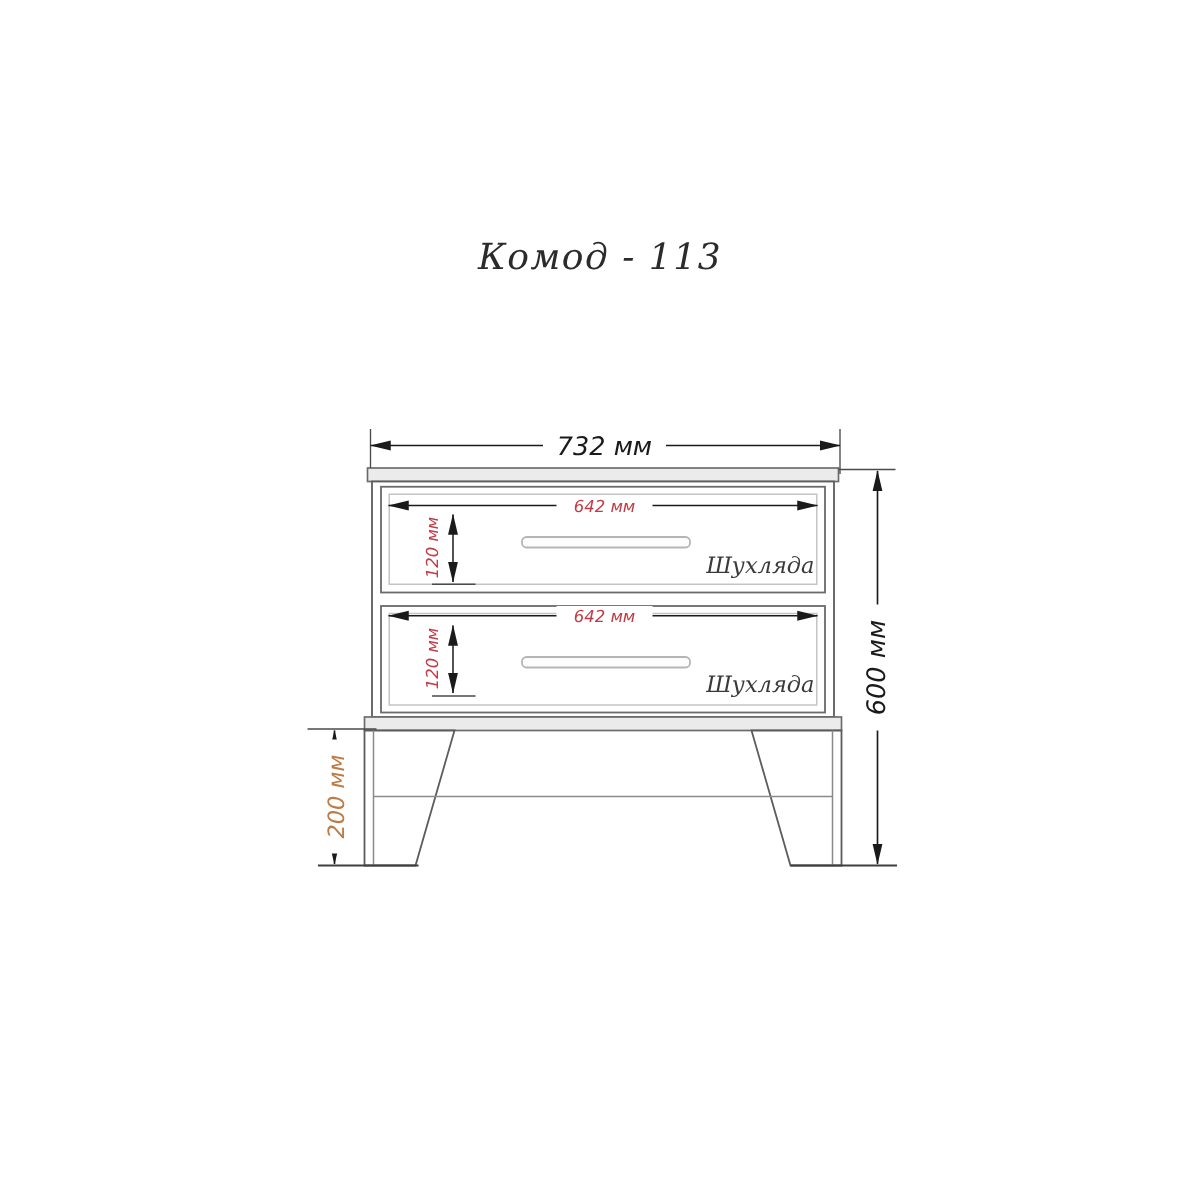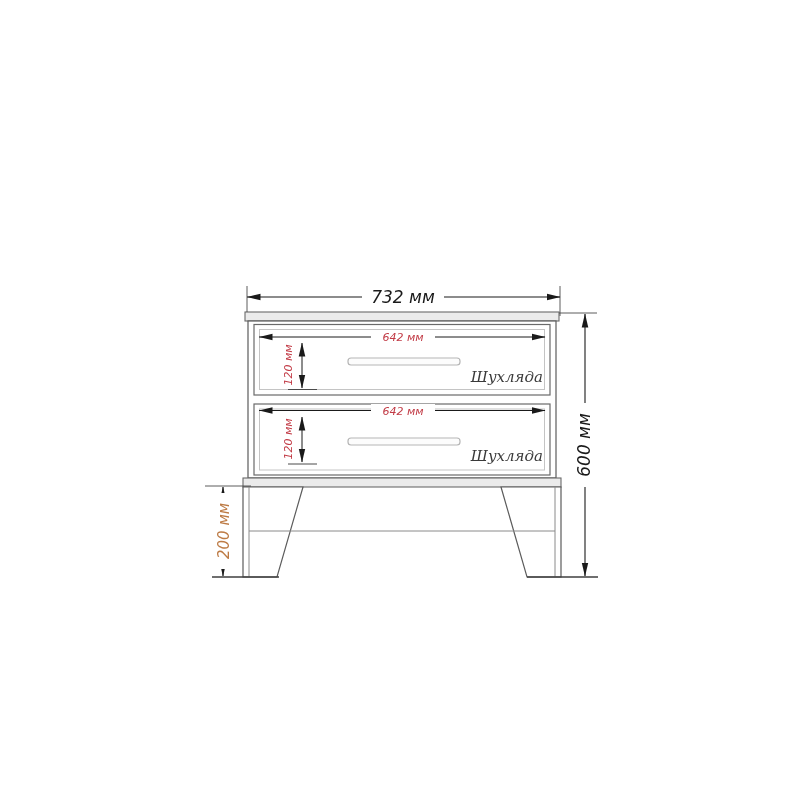--- a/index.html
+++ b/index.html
@@ -38,20 +38,21 @@
     font-family: "DejaVu Serif", serif;
     font-style: italic;
     font-size: 15px;
   }
 </style>
 </head>
 <body>
 
 <div class="canvas">
 
+  <div class="title">Комод - 113</div>
 
   <svg width="800" height="800" viewBox="0 0 800 800">
     <defs>
       <marker id="arrow" viewBox="0 0 14 8" markerWidth="14" markerHeight="8" refX="13.5" refY="4" orient="auto-start-reverse" markerUnits="userSpaceOnUse">
         <path d="M14 4 L0 0.7 L0 7.3 Z" fill="#1a1a1a"></path>
       </marker>
     </defs>
 
     <g>
 

